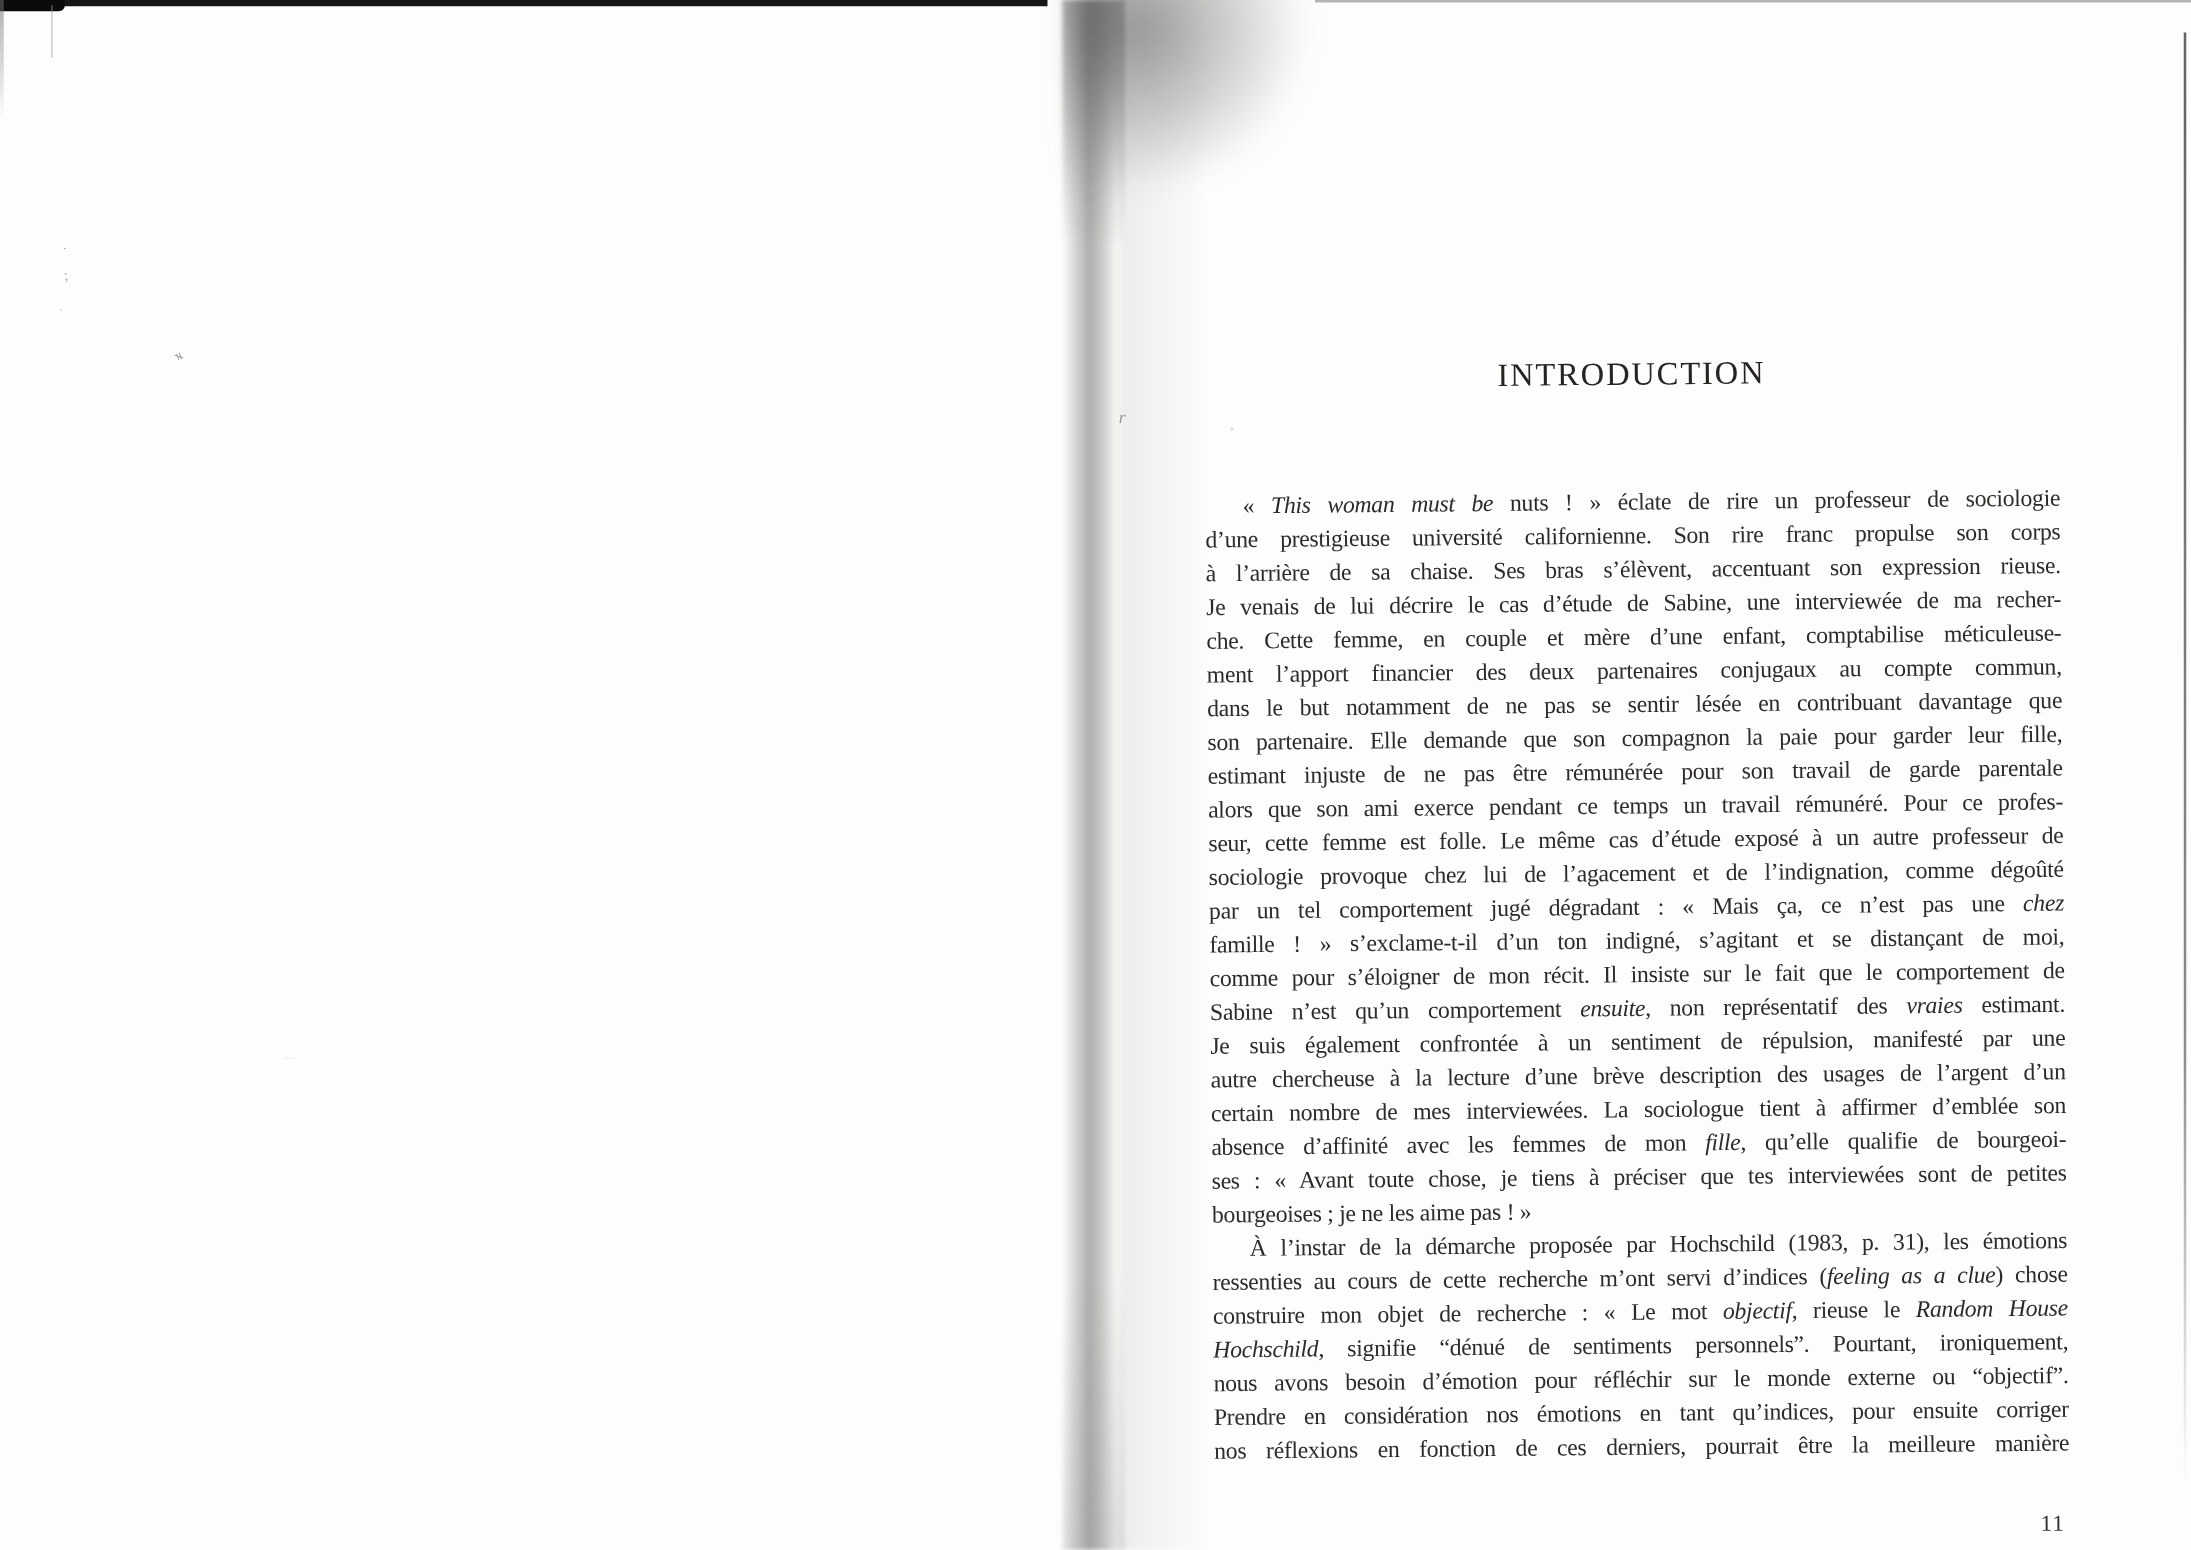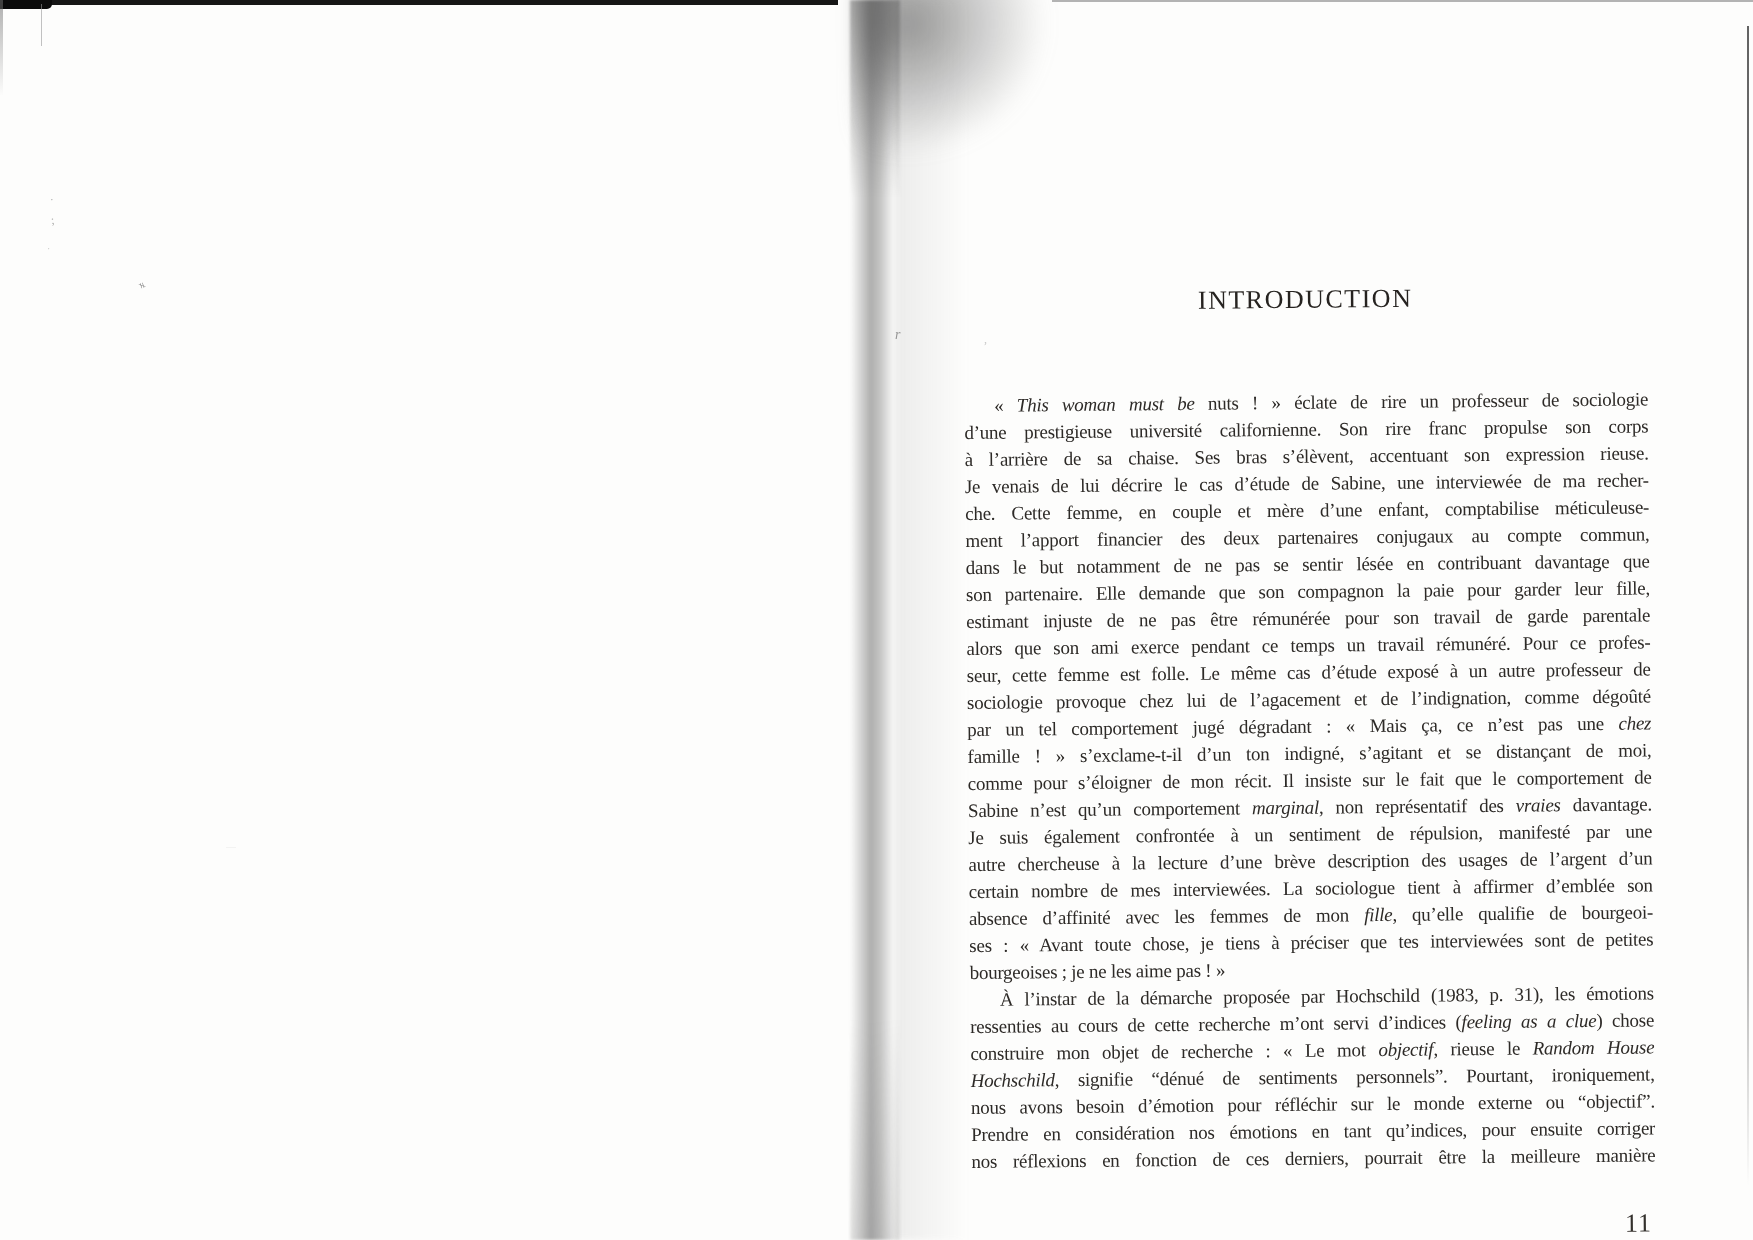--- a/index.html
+++ b/index.html
@@ -71,21 +71,21 @@
     text-align: justify; text-align-last: justify;
     overflow: hidden;
     white-space: nowrap;
   }
   .line.indent { padding-left: 30px; }
   .line.para-end { text-align-last: left; }
   .it { font-style: italic; }
   .pagenum {
     position: absolute;
     top: 927px; right: 4px;
-    font-size: 26px; letter-spacing: 1px;
+    font-size: 18px; letter-spacing: 1px;
     color: #34312d;
   }
 </style>
 </head>
 <body>
 
 <div class="scan">
 
   <div class="artifact gutter-band"></div>
   <div class="artifact gutter-wedge"></div>
@@ -111,21 +111,21 @@
         <div class="line"><span>ment l’apport financier des deux partenaires conjugaux au compte commun,</span></div>
         <div class="line"><span>dans le but notamment de ne pas se sentir lésée en contribuant davantage que</span></div>
         <div class="line"><span>son partenaire. Elle demande que son compagnon la paie pour garder leur fille,</span></div>
         <div class="line"><span>estimant injuste de ne pas être rémunérée pour son travail de garde parentale</span></div>
         <div class="line"><span>alors que son ami exerce pendant ce temps un travail rémunéré. Pour ce profes-</span></div>
         <div class="line"><span>seur, cette femme est folle. Le même cas d’étude exposé à un autre professeur de</span></div>
         <div class="line"><span>sociologie provoque chez lui de l’agacement et de l’indignation, comme dégoûté</span></div>
         <div class="line"><span>par un tel comportement jugé dégradant : « Mais ça, ce n’est pas une </span><span class="it">chez</span></div>
         <div class="line"><span>famille ! » s’exclame-t-il d’un ton indigné, s’agitant et se distançant de moi,</span></div>
         <div class="line"><span>comme pour s’éloigner de mon récit. Il insiste sur le fait que le comportement de</span></div>
-        <div class="line"><span>Sabine n’est qu’un comportement </span><span class="it">marginal</span><span>, non représentatif des </span><span class="it">vraies</span><span> davantage.</span></div>
+        <div class="line"><span>Sabine n’est qu’un comportement </span><span class="it">ensuite</span><span>, non représentatif des </span><span class="it">vraies</span><span> estimant.</span></div>
         <div class="line"><span>Je suis également confrontée à un sentiment de répulsion, manifesté par une</span></div>
         <div class="line"><span>autre chercheuse à la lecture d’une brève description des usages de l’argent d’un</span></div>
         <div class="line"><span>certain nombre de mes interviewées. La sociologue tient à affirmer d’emblée son</span></div>
         <div class="line"><span>absence d’affinité avec les femmes de mon </span><span class="it">fille</span><span>, qu’elle qualifie de bourgeoi-</span></div>
         <div class="line"><span>ses : « Avant toute chose, je tiens à préciser que tes interviewées sont de petites</span></div>
         <div class="line para-end"><span>bourgeoises ; je ne les aime pas ! »</span></div>
         <div class="line indent"><span>À l’instar de la démarche proposée par Hochschild (1983, p. 31), les émotions</span></div>
         <div class="line"><span>ressenties au cours de cette recherche m’ont servi d’indices (</span><span class="it">feeling as a clue</span><span>) chose</span></div>
         <div class="line"><span>construire mon objet de recherche : « Le mot </span><span class="it">objectif</span><span>, rieuse le </span><span class="it">Random House</span></div>
         <div class="line"><span class="it">Hochschild</span><span>, signifie “dénué de sentiments personnels”. Pourtant, ironiquement,</span></div>

